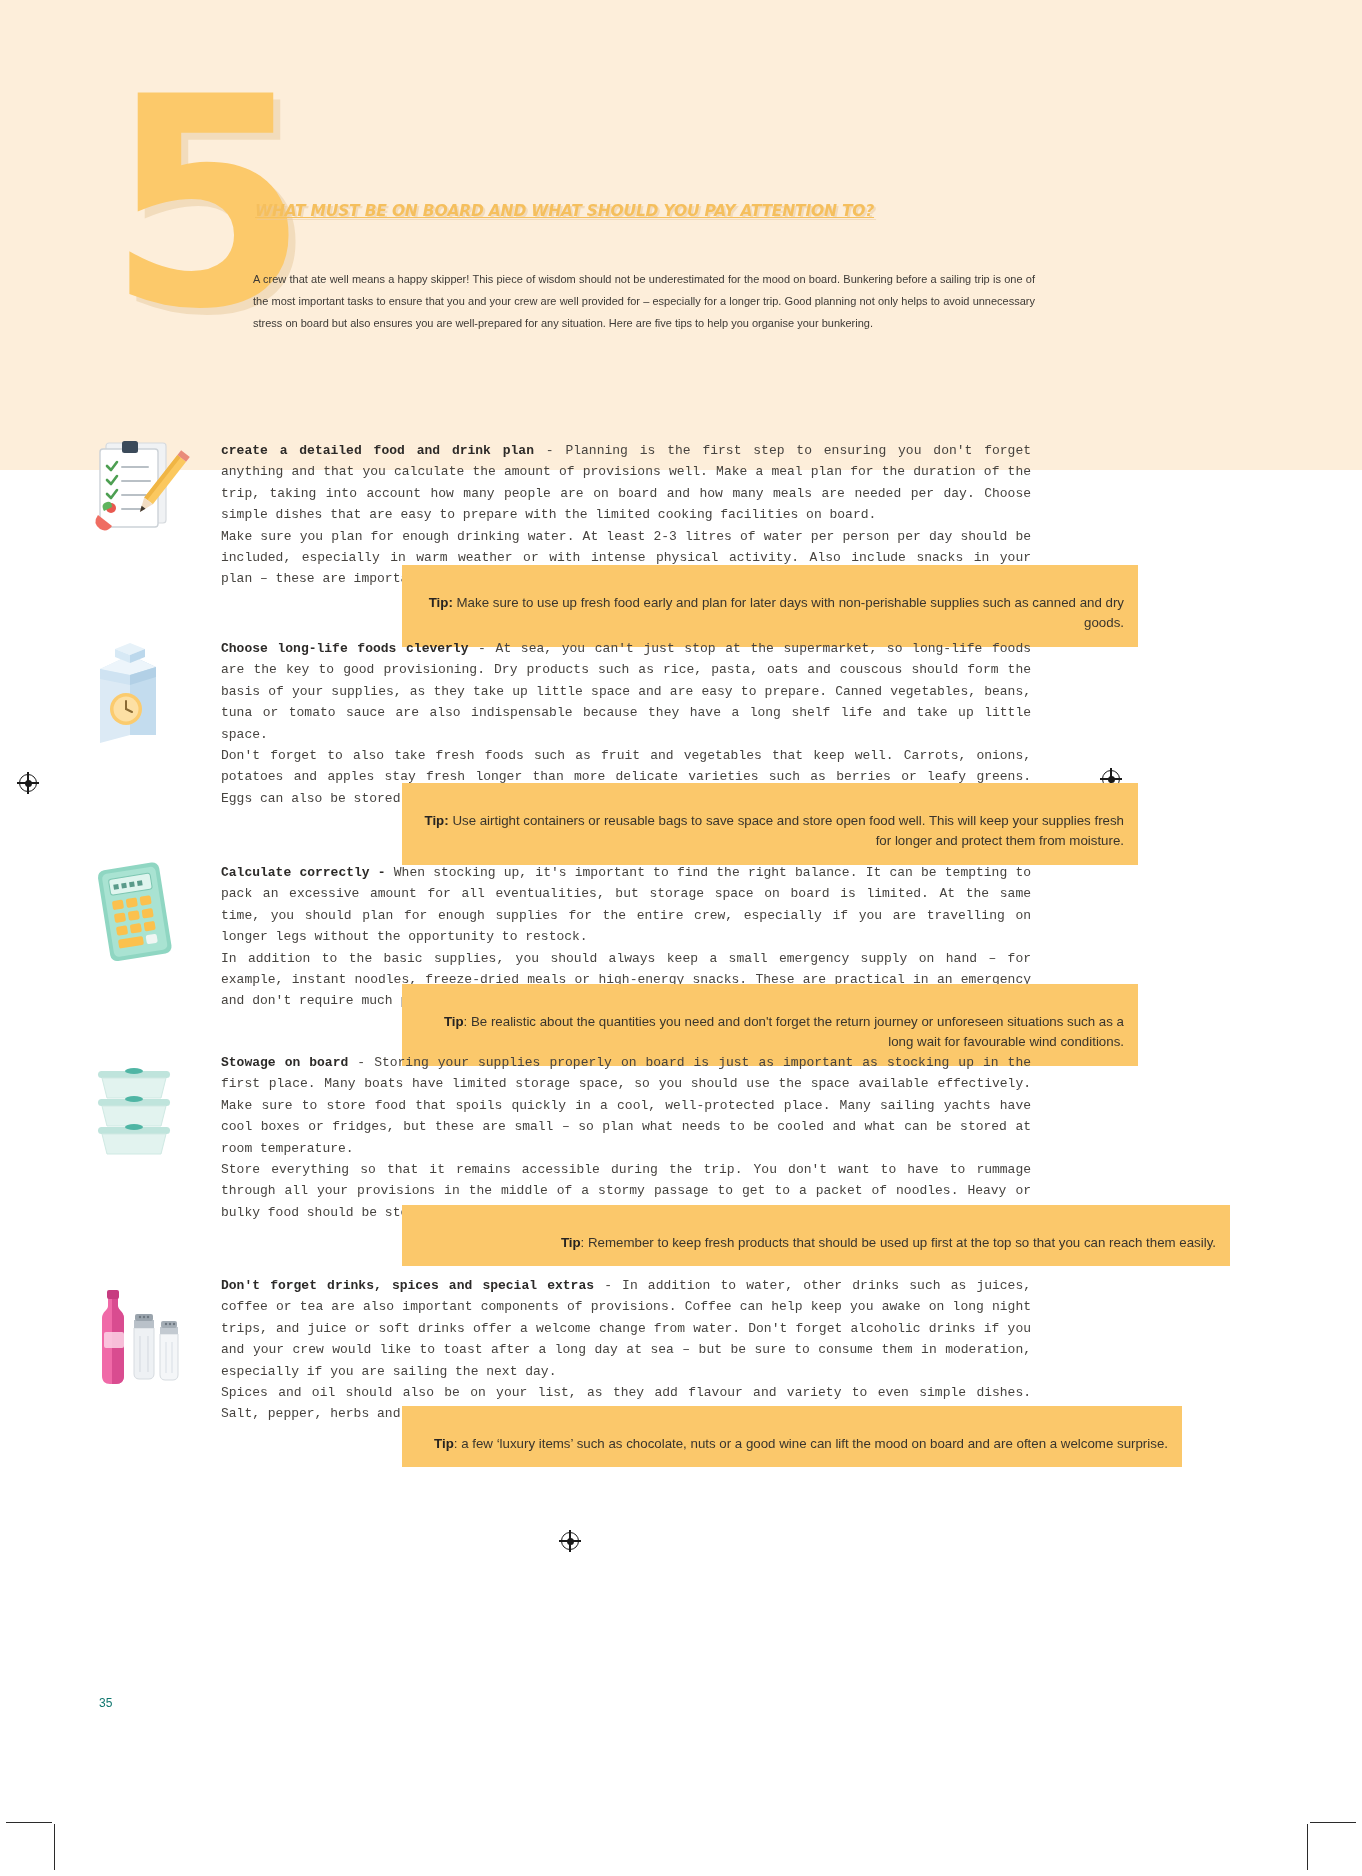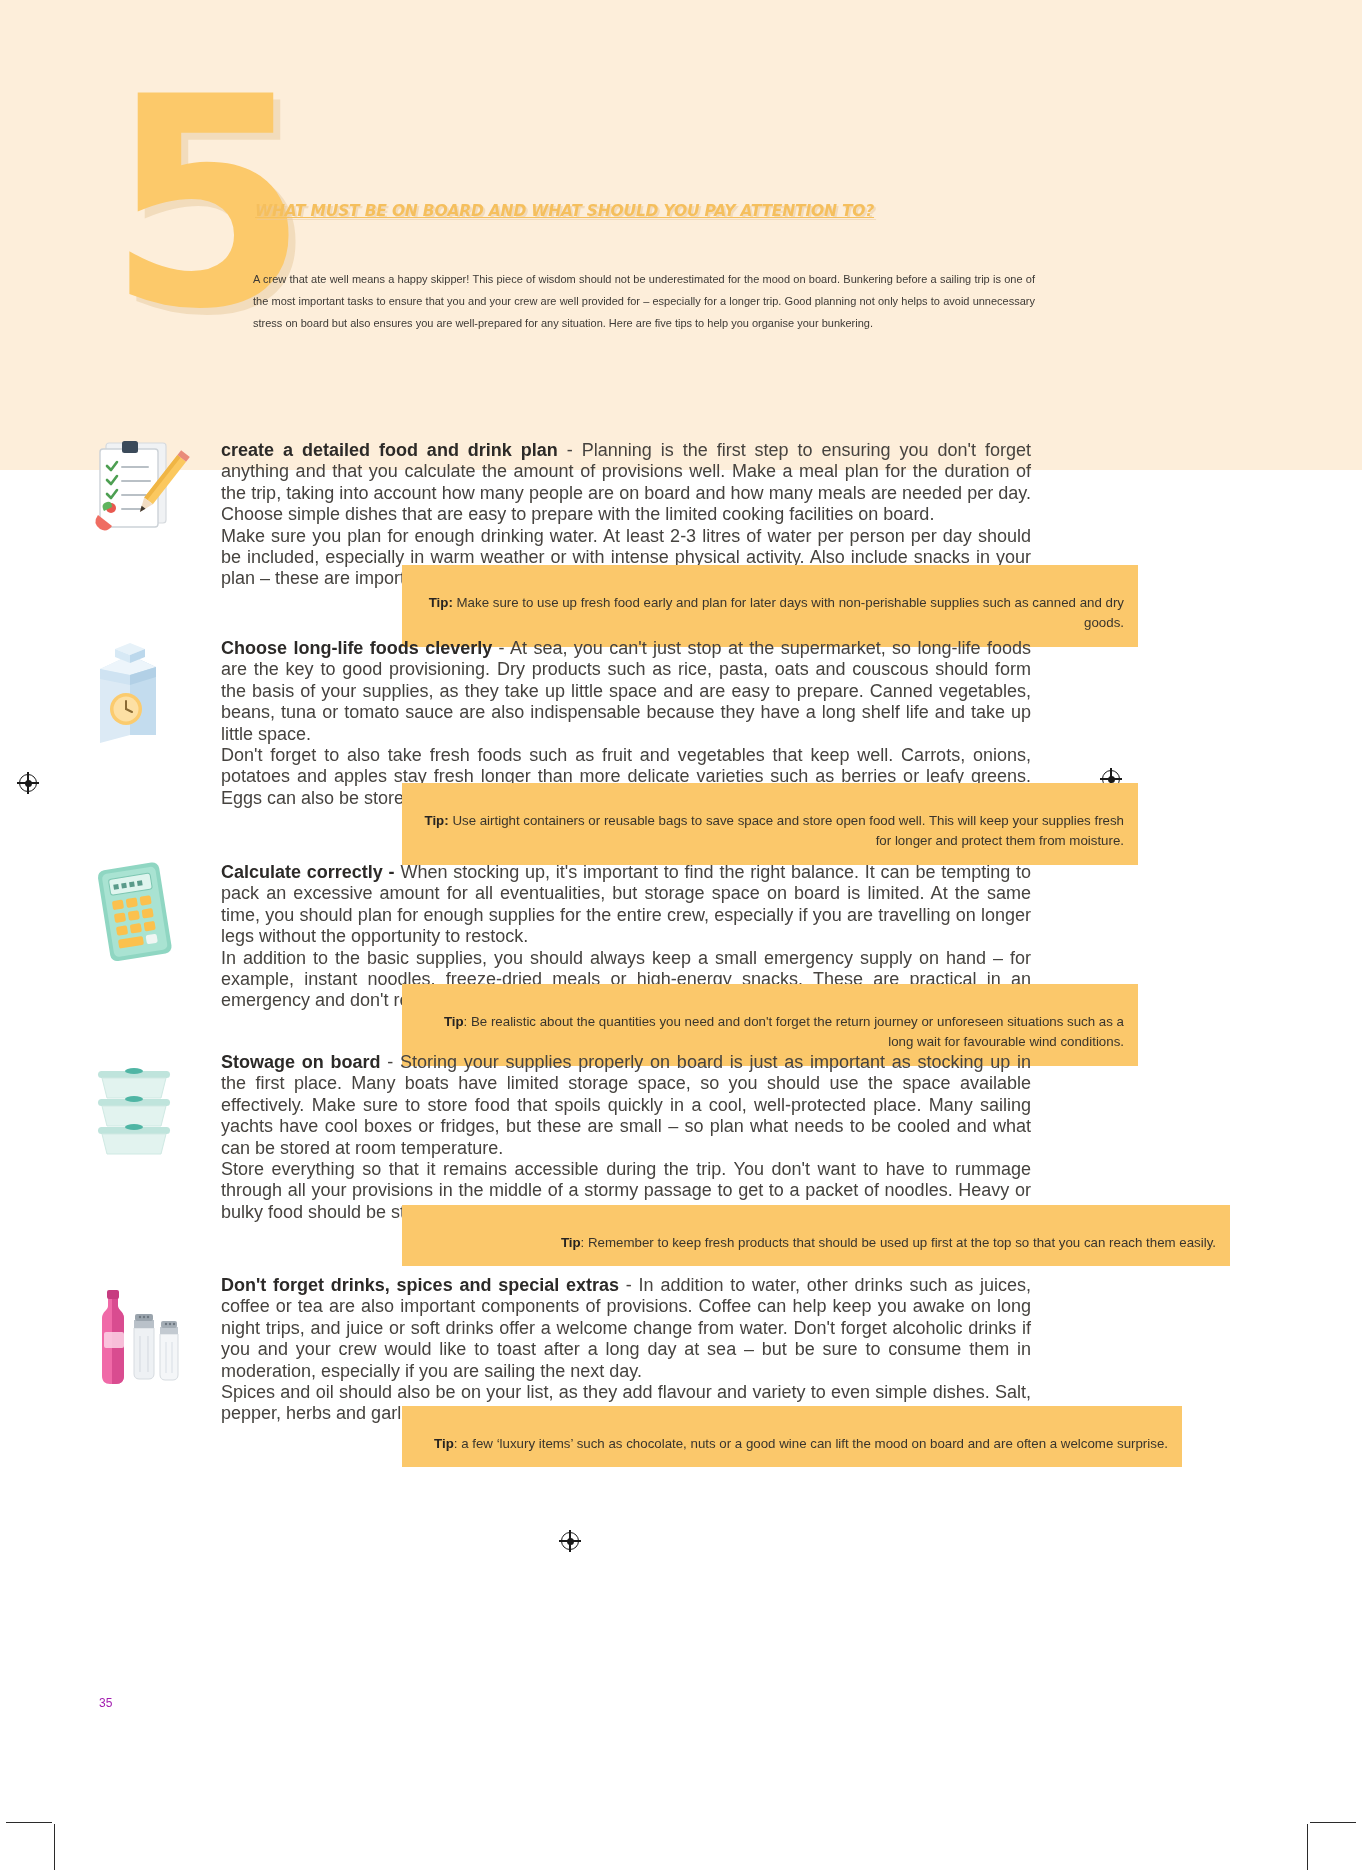--- a/index.html
+++ b/index.html
@@ -58,32 +58,32 @@
     font-size:11px;line-height:22.2px;color:#3d3a36;text-align:justify;
   }
 
   
   .page-body{position:absolute;left:0;top:470px;width:1362px;}
 
   .section{position:relative;}
   .sec-icon{position:absolute;width:118px;height:118px;}
   .sec-text{
     position:absolute;left:221px;width:810px;
-    font-size:18px;line-height:21.4px;color:#46433f;text-align:justify;
+    font-size:13px;line-height:21.4px;color:#46433f;text-align:justify;font-family:Liberation Mono, monospace;
   }
   .sec-text p{margin:0;}
   .sec-text b{color:#2c2a28;font-weight:700;}
   .tipbox{
     position:absolute;background:#fbc86b;
     padding:28px 14px 13px 18px;box-sizing:border-box;
     font-size:13.3px;line-height:20.4px;color:#3a352c;text-align:right;
   }
   .tipbox b{font-weight:700;color:#272421;}
 
-  .pagenum{position:absolute;left:99px;top:1696px;font-size:12px;color:#a21caf;}
+  .pagenum{position:absolute;left:99px;top:1696px;font-size:12px;color:#0f766e;}
 </style>
 </head>
 <body>
 
 <div class="crop v" style="left:54px;top:6px;height:46px;"></div>
 <div class="crop h" style="left:6px;top:54px;width:46px;"></div>
 <div class="crop v" style="left:1307px;top:6px;height:46px;"></div>
 <div class="crop h" style="left:1310px;top:54px;width:46px;"></div>
 <div class="crop v" style="left:54px;top:1824px;height:46px;"></div>
 <div class="crop h" style="left:6px;top:1822px;width:46px;"></div>

